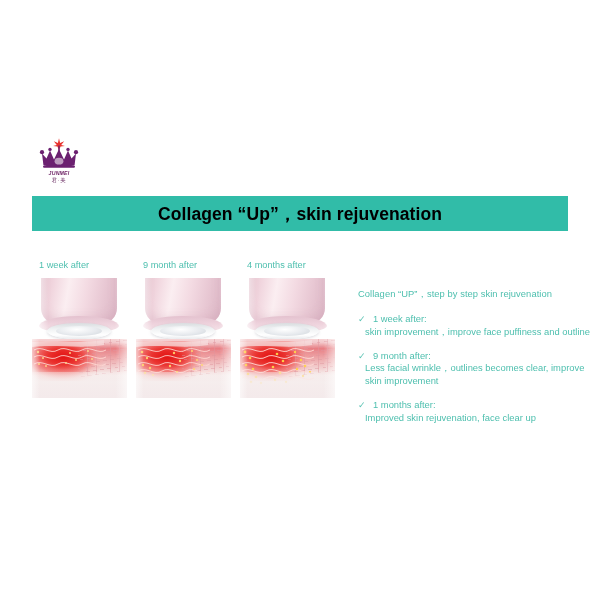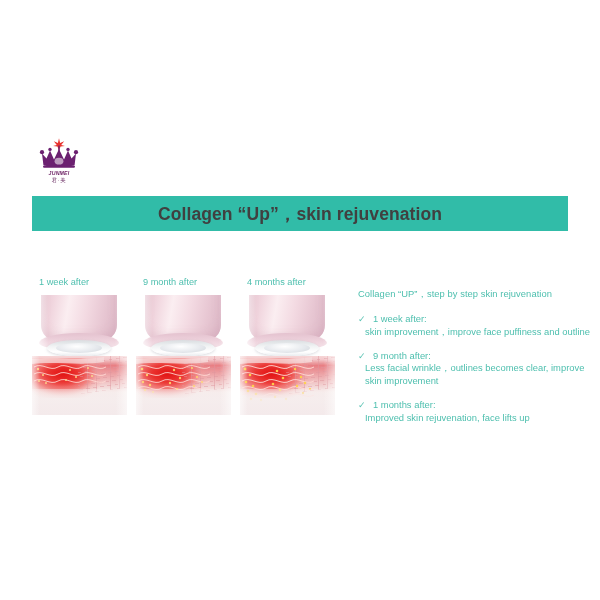--- a/index.html
+++ b/index.html
@@ -67,21 +67,21 @@
     left: 32px;
     top: 196px;
     width: 536px;
     height: 35px;
     background: #31bca8;
     display: flex;
     align-items: center;
     justify-content: center;
   }
   .title-text {
-    color: #404040;
+    color: #000000;
     font-size: 17.5px;
     font-weight: bold;
     letter-spacing: .1px;
     white-space: nowrap;
   }
 
   
   .cards {
     position: absolute;
     left: 32px;
@@ -98,21 +98,20 @@
   .card.c1 { left: 104px; }
   .card.c2 { left: 208px; }
 
   .card-label {
     color: #4dbfae;
     font-size: 9.2px;
     line-height: 12px;
     white-space: nowrap;
     margin-left: 7px;
     margin-bottom: 7px;
-    margin-top: 17px;
   }
 
   .skin-figure {
     position: relative;
     width: 95px;
     height: 120px;
     overflow: hidden;
     background: #ffffff;
   }
 
@@ -473,17 +472,17 @@
 
     <div class="desc-item">
       <span class="desc-check">✓</span>
       <div class="desc-term">9 month after:</div>
       <div class="desc-body">Less facial wrinkle，outlines becomes clear, improve skin improvement</div>
     </div>
 
     <div class="desc-item">
       <span class="desc-check">✓</span>
       <div class="desc-term">1 months after:</div>
-      <div class="desc-body">Improved skin rejuvenation, face lifts up</div>
+      <div class="desc-body">Improved skin rejuvenation, face clear up</div>
     </div>
   </div>
 
 </div>
 
 </body></html>

